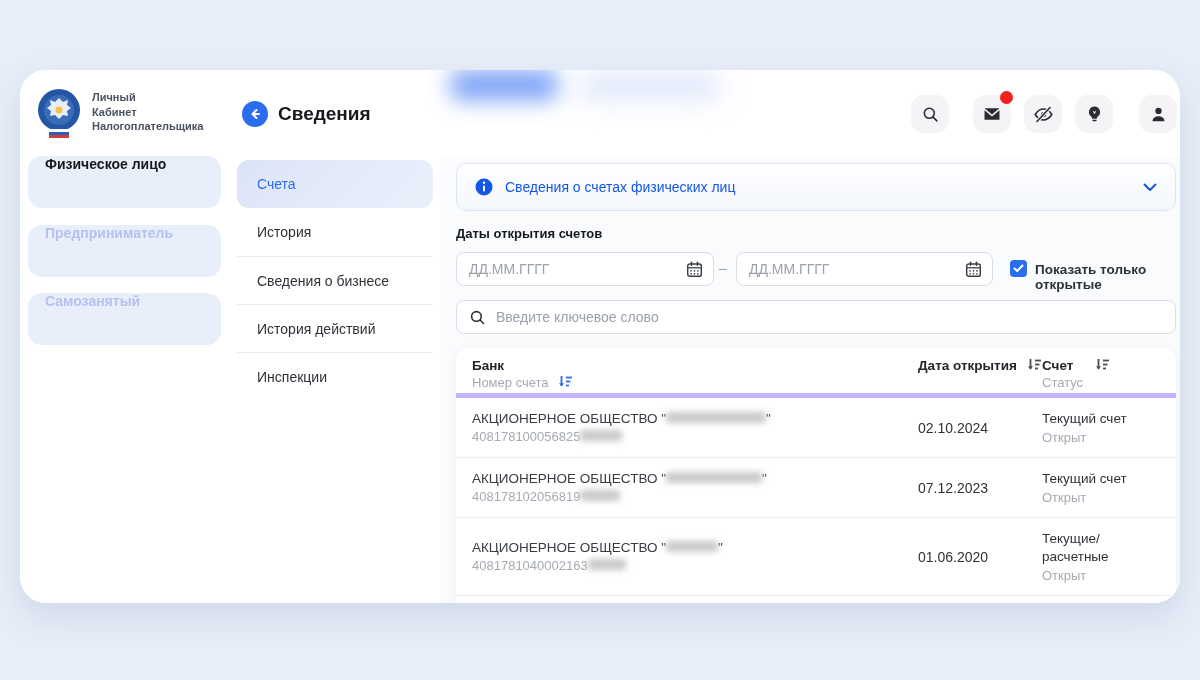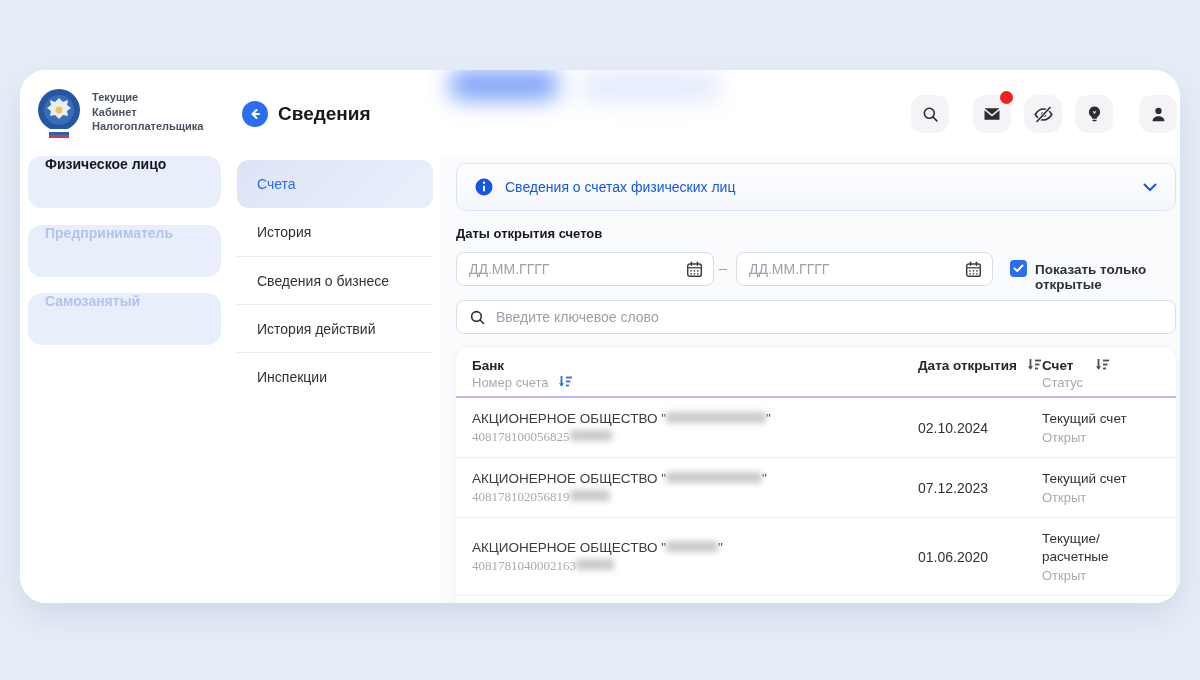--- a/index.html
+++ b/index.html
@@ -81,30 +81,30 @@
   .search-box input {
     border:none; outline:none; flex:1; font-size:14px; color:#30343a; margin-left:10px; background:transparent;
     font-family:"Liberation Sans", sans-serif;
   }
   .search-box input::placeholder { color:#9ba1ab; }
   
   .table-card {
     position:absolute; left:436px; top:278px; width:720px; height:330px; background:#fff;
     border-radius:12px; box-shadow:0 2px 10px rgba(60,80,130,.07);
   }
-  .t-head { display:flex; padding:10px 0 22px 0; border-bottom:2px solid #c4b5fd; height:50px; }
+  .t-head { display:flex; padding:10px 0 22px 0; border-bottom:5px solid #c4b5fd; height:50px; }
   .t-row  { display:flex; border-bottom:1px solid #eceef1; align-items:center; }
   .col-bank   { width:462px; padding-left:16px; }
   .col-date   { width:124px; }
   .col-status { width:134px; }
   .h-title { font-size:13.5px; font-weight:700; color:#23262b; }
   .h-sub   { font-size:13px; color:#a6aab2; margin-top:2px; }
   .sort-ic { display:inline-block; vertical-align:-1px; margin-left:6px; }
   .bank-name { font-size:13.5px; color:#383c42; }
-  .acct-num  { font-size:13px; color:#a6aab2; margin-top:3px;font-family:Liberation Serif, serif; }
+  .acct-num  { font-size:13px; color:#a6aab2; margin-top:3px; }
   .cell-date { font-size:14px; color:#2e3237; }
   .acct-type { font-size:13.5px; color:#2e3237; line-height:1.35; }
   .acct-status { font-size:13px; color:#a6aab2; margin-top:2px; }
   .redact { display:inline-block; height:11px; background:#c9c9c9; filter:blur(3px); border-radius:2px; }
   .rw1{width:100px}.rw2{width:96px}.rw3{width:52px}.rt1{width:42px}.rt2{width:40px}.rt3{width:38px}
 </style>
 </head>
 <body>
 
 <div class="window">
@@ -114,21 +114,21 @@
       <svg class="logo" viewBox="0 0 54 54">
         <circle cx="27" cy="25" r="21" fill="#2456a4"></circle>
         <circle cx="27" cy="25" r="15" fill="#3a6cb8"></circle>
         <path d="M27 13l4 4 5-2-1 5 4 3-4 3 1 5-5-1-4 4-4-4-5 1 1-5-4-3 4-3-1-5 5 2z" fill="#e9eef5"></path>
         <circle cx="27" cy="25" r="3.5" fill="#f2c14e"></circle>
         <rect x="17" y="44" width="20" height="3" fill="#ffffff"></rect>
         <rect x="17" y="47" width="20" height="3" fill="#2f5fb0"></rect>
         <rect x="17" y="50" width="20" height="3" fill="#d23c3c"></rect>
       </svg>
       <div class="logo-text">
-        <div>Текущие</div>
+        <div>Личный</div>
         <div>Кабинет</div>
         <div>Налогоплательщика</div>
       </div>
     </div>
     <div class="profile-card active" style="top:86px">
         <span>Физическое лицо</span>
       </div>
     <div class="profile-card" style="top:155px">
         <span>Предприниматель</span>
       </div>

